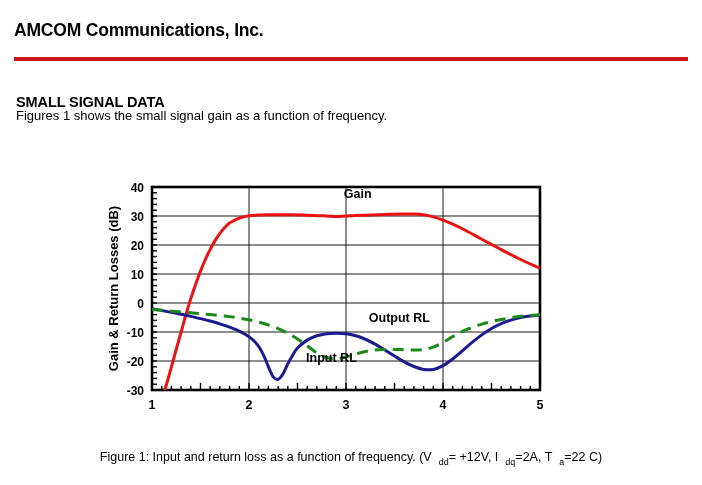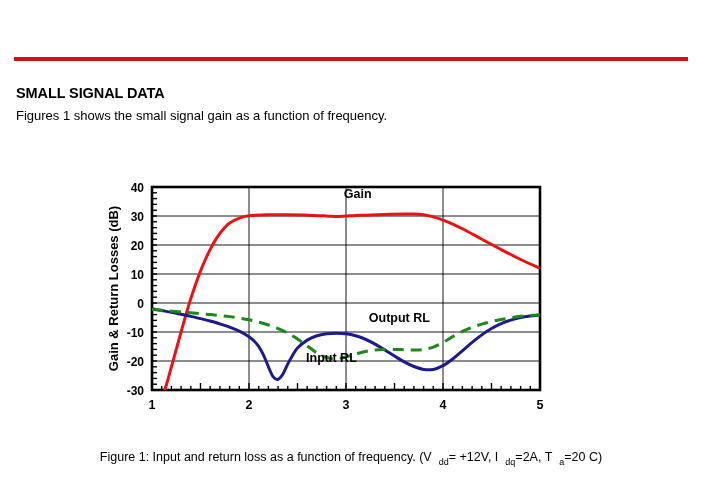--- a/index.html
+++ b/index.html
@@ -49,21 +49,21 @@
     position: absolute;
     left: 14px; top: 57px;
     width: 674px;
     height: 4px;
     background: #cc1212;
   }
 
   
   .section-title {
     position: absolute;
-    left: 16px; top: 85px;
+    left: 16px; top: 94px;
     font-size: 14.5px;
     font-weight: bold;
     letter-spacing: -0.1px;
   }
   .section-desc {
     position: absolute;
     left: 16px; top: 108px;
     font-size: 13px;
   }
 
@@ -92,20 +92,21 @@
   }
   .figure-caption sub {
     font-size: 9px;
     margin-left: 7px;
   }
 </style>
 </head>
 <body>
 
 <div class="page-header">
+  <div class="company-name">AMCOM Communications, Inc.</div>
   <div class="header-rule"></div>
 </div>
 
 <div class="section-title">SMALL SIGNAL DATA</div>
 <div class="section-desc">Figures 1 shows the small signal gain as a function of frequency.</div>
 
 <div class="figure-block">
   <div class="chart-area">
     <svg class="chart-svg" id="chart-svg" width="460" height="245" viewBox="0 0 460 245">
         <line x1="48" y1="191" x2="436" y2="191" stroke="#000" stroke-width="0.9"></line>
@@ -221,14 +222,14 @@
           <path d="M 48.00 139.38 C 49.62 139.53, 54.47 139.96, 57.70 140.25 C 60.93 140.54, 64.17 140.83, 67.40 141.12 C 70.63 141.41, 73.87 141.70, 77.10 141.99 C 80.33 142.28, 83.57 142.57, 86.80 142.86 C 90.03 143.15, 93.27 143.44, 96.50 143.73 C 99.73 144.02, 102.97 144.31, 106.20 144.60 C 109.43 144.89, 112.67 145.13, 115.90 145.47 C 119.13 145.81, 122.37 146.19, 125.60 146.63 C 128.83 147.06, 132.07 147.55, 135.30 148.08 C 138.53 148.61, 141.77 149.14, 145.00 149.82 C 148.23 150.50, 151.47 151.27, 154.70 152.14 C 157.93 153.01, 161.17 153.98, 164.40 155.04 C 167.63 156.10, 170.87 157.17, 174.10 158.52 C 177.33 159.87, 180.57 161.42, 183.80 163.16 C 187.03 164.90, 190.27 166.83, 193.50 168.96 C 196.73 171.09, 199.97 173.60, 203.20 175.92 C 206.43 178.24, 209.67 180.95, 212.90 182.88 C 216.13 184.81, 219.37 186.55, 222.60 187.52 C 225.83 188.49, 229.07 188.78, 232.30 188.68 C 235.53 188.58, 238.77 187.71, 242.00 186.94 C 245.23 186.17, 248.47 184.96, 251.70 184.04 C 254.93 183.12, 258.17 182.11, 261.40 181.43 C 264.63 180.75, 267.87 180.32, 271.10 179.98 C 274.33 179.64, 277.57 179.50, 280.80 179.40 C 284.03 179.30, 287.27 179.35, 290.50 179.40 C 293.73 179.45, 296.97 179.59, 300.20 179.69 C 303.43 179.79, 306.67 180.03, 309.90 179.98 C 313.13 179.93, 316.37 179.88, 319.60 179.40 C 322.83 178.92, 326.07 178.24, 329.30 177.08 C 332.53 175.92, 335.77 174.18, 339.00 172.44 C 342.23 170.70, 345.47 168.48, 348.70 166.64 C 351.93 164.80, 355.17 162.97, 358.40 161.42 C 361.63 159.87, 364.87 158.57, 368.10 157.36 C 371.33 156.15, 374.57 155.14, 377.80 154.17 C 381.03 153.20, 384.27 152.33, 387.50 151.56 C 390.73 150.79, 393.97 150.16, 397.20 149.53 C 400.43 148.90, 403.67 148.32, 406.90 147.79 C 410.13 147.26, 413.37 146.73, 416.60 146.34 C 419.83 145.95, 423.07 145.71, 426.30 145.47 C 429.53 145.23, 434.38 144.99, 436.00 144.89" fill="none" stroke="#1a8a1a" stroke-width="3" stroke-linecap="butt" stroke-linejoin="round" stroke-dasharray="11,7"></path>
         </g>
         <text x="253.64000000000001" y="28.25" text-anchor="middle" font-family="&quot;Liberation Sans&quot;, sans-serif" font-size="12.5" font-weight="bold" fill="#000">Gain</text>
         <text x="295.35" y="151.5" text-anchor="middle" font-family="&quot;Liberation Sans&quot;, sans-serif" font-size="12.5" font-weight="bold" fill="#000">Output RL</text>
         <text x="227.45000000000002" y="192.1" text-anchor="middle" font-family="&quot;Liberation Sans&quot;, sans-serif" font-size="12.5" font-weight="bold" fill="#000">Input RL</text>
       </svg>
   </div>
 </div>
 
 <div class="figure-caption">
-  <span>Figure 1: Input and return loss as a function of frequency. (V</span><sub>dd</sub><span>= +12V, I</span><sub>dq</sub><span>=2A, T</span><sub>a</sub><span>=20 C)</span>
+  <span>Figure 1: Input and return loss as a function of frequency. (V</span><sub>dd</sub><span>= +12V, I</span><sub>dq</sub><span>=2A, T</span><sub>a</sub><span>=22 C)</span>
 </div>
 
 </body></html>

